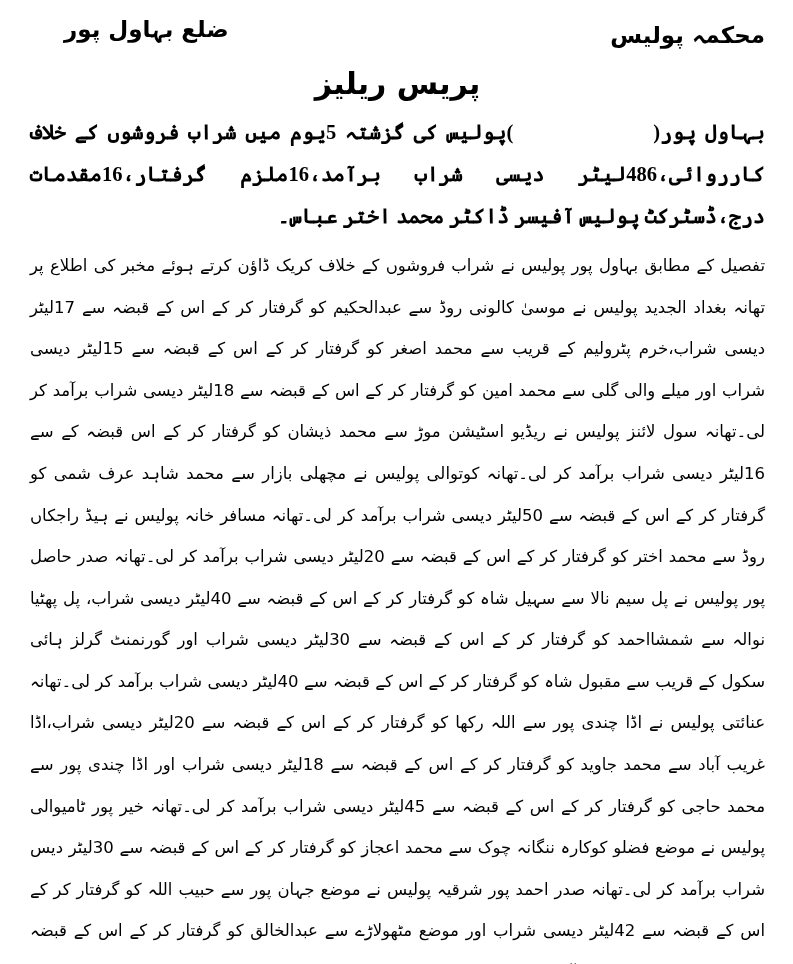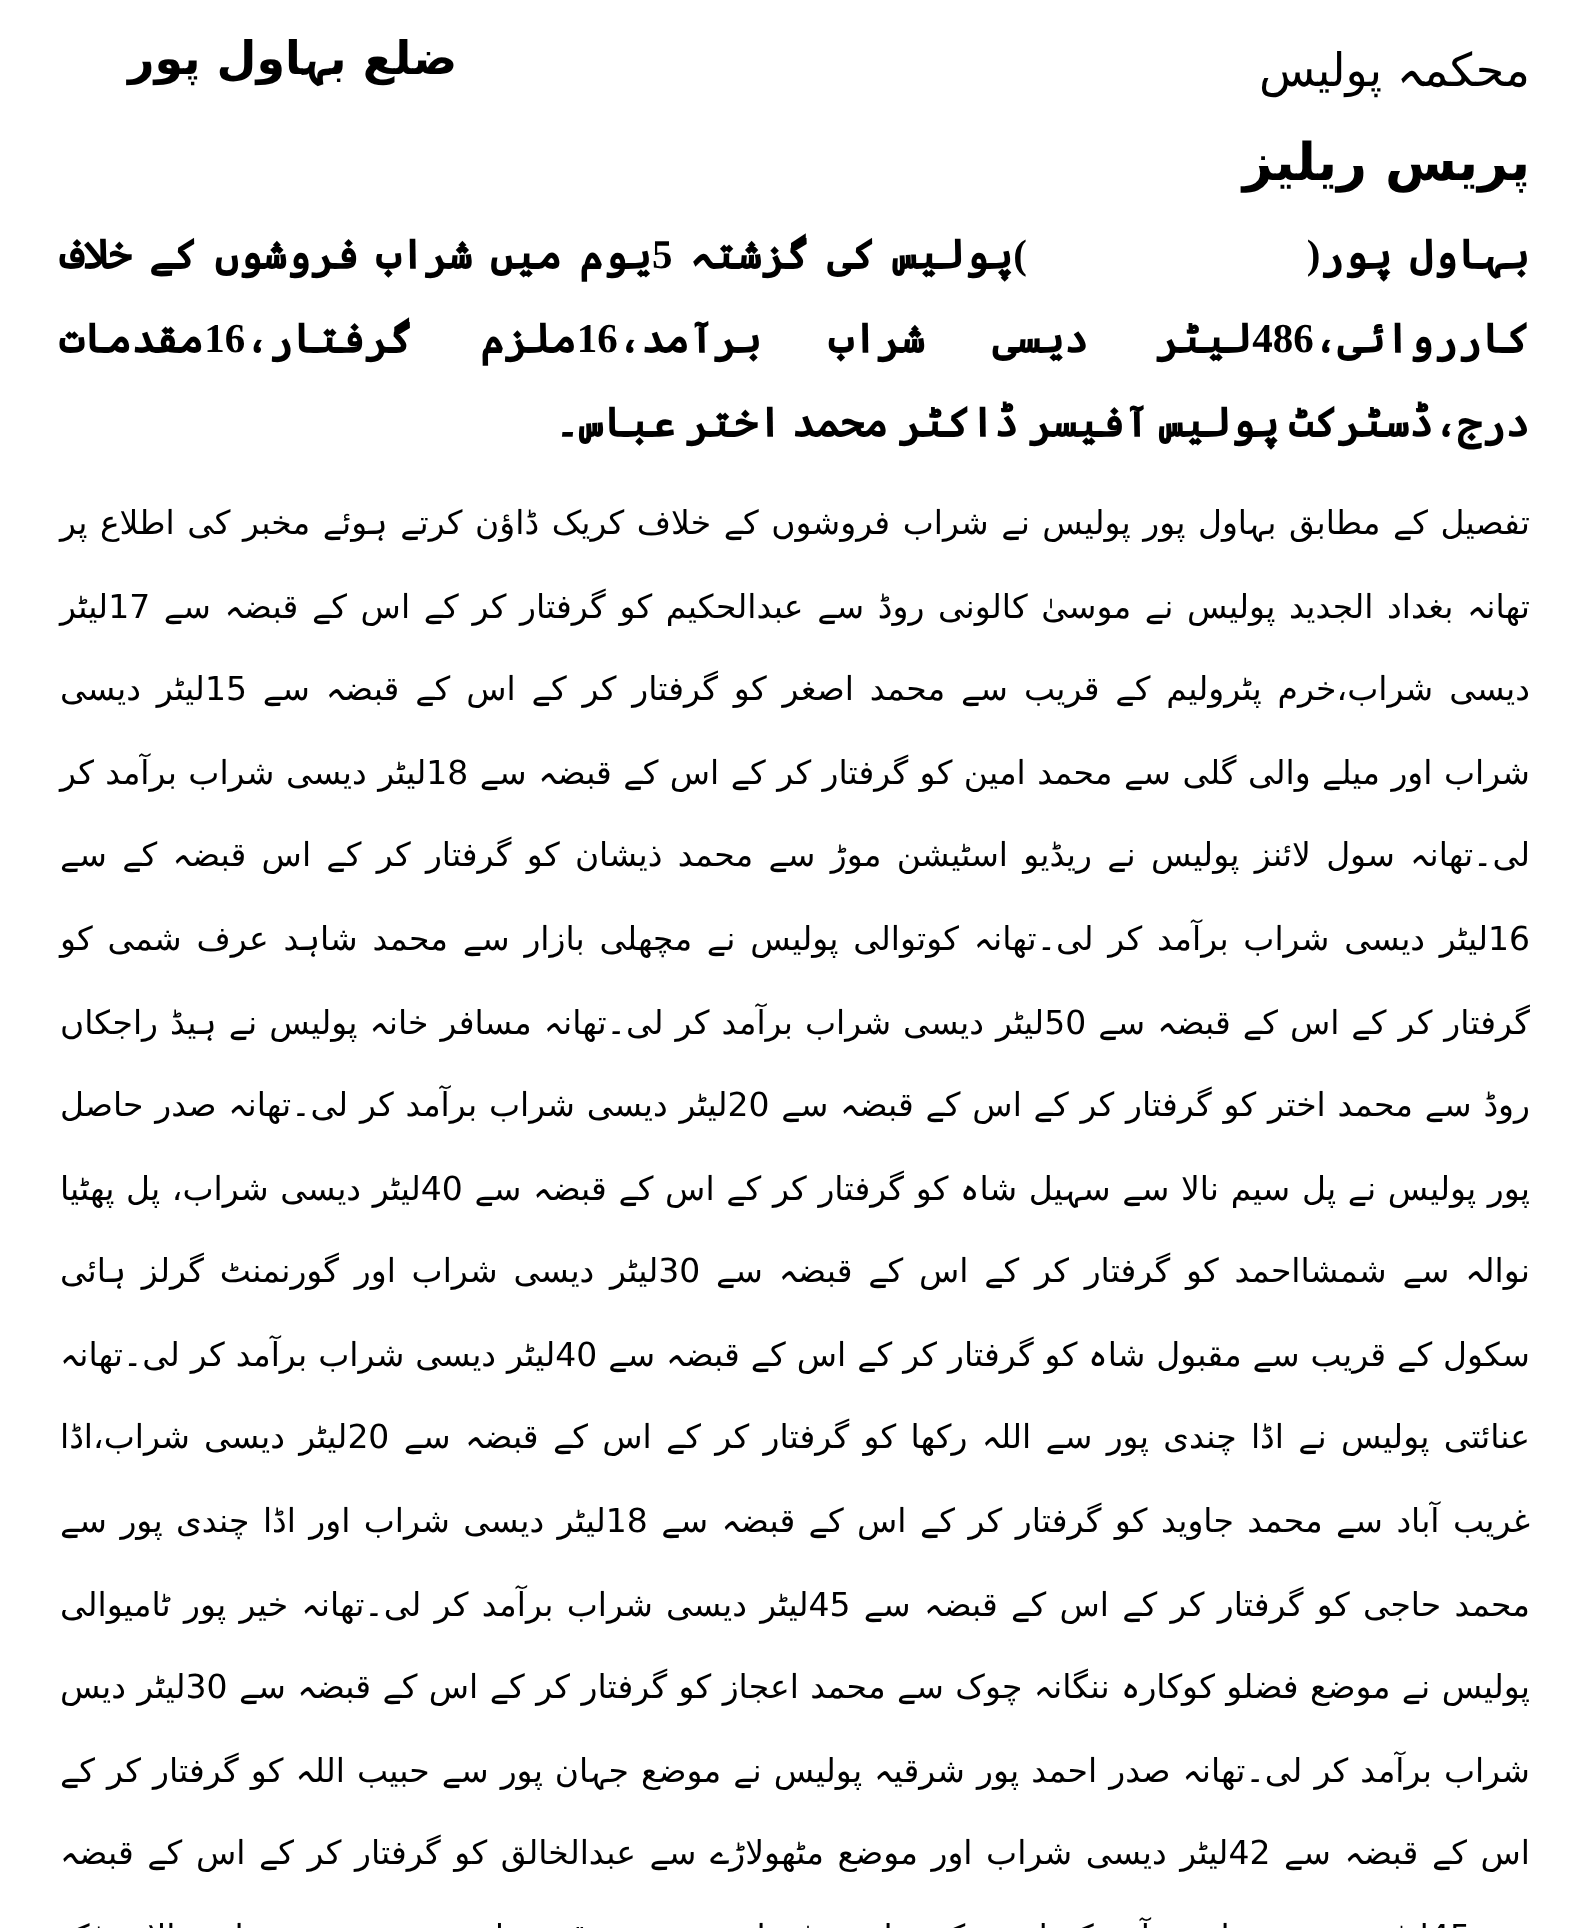--- a/index.html
+++ b/index.html
@@ -20,32 +20,32 @@
     box-sizing: border-box;
     padding: 14px 28px 0 30px;
   }
   .doc-header {
     display: flex;
     justify-content: space-between;
     align-items: flex-start;
   }
   .dept {
     font-size: 23px;
-    font-weight: normal;
+    font-weight: bold;
     padding-top: 8px;
   }
   .district {
     font-size: 23px;
     font-weight: bold;
     padding-left: 34px;
     padding-top: 2px;
   }
   .press-title {
-    text-align: right;
-    font-size: 26px;
+    text-align: center;
+    font-size: 30px;
     font-weight: bold;
     margin-top: 18px;
     margin-bottom: 0;
   }
   .headline {
     font-size: 20.5px;
     font-weight: bold;
     line-height: 2.05;
     text-align: justify;
     text-align-last: right;

